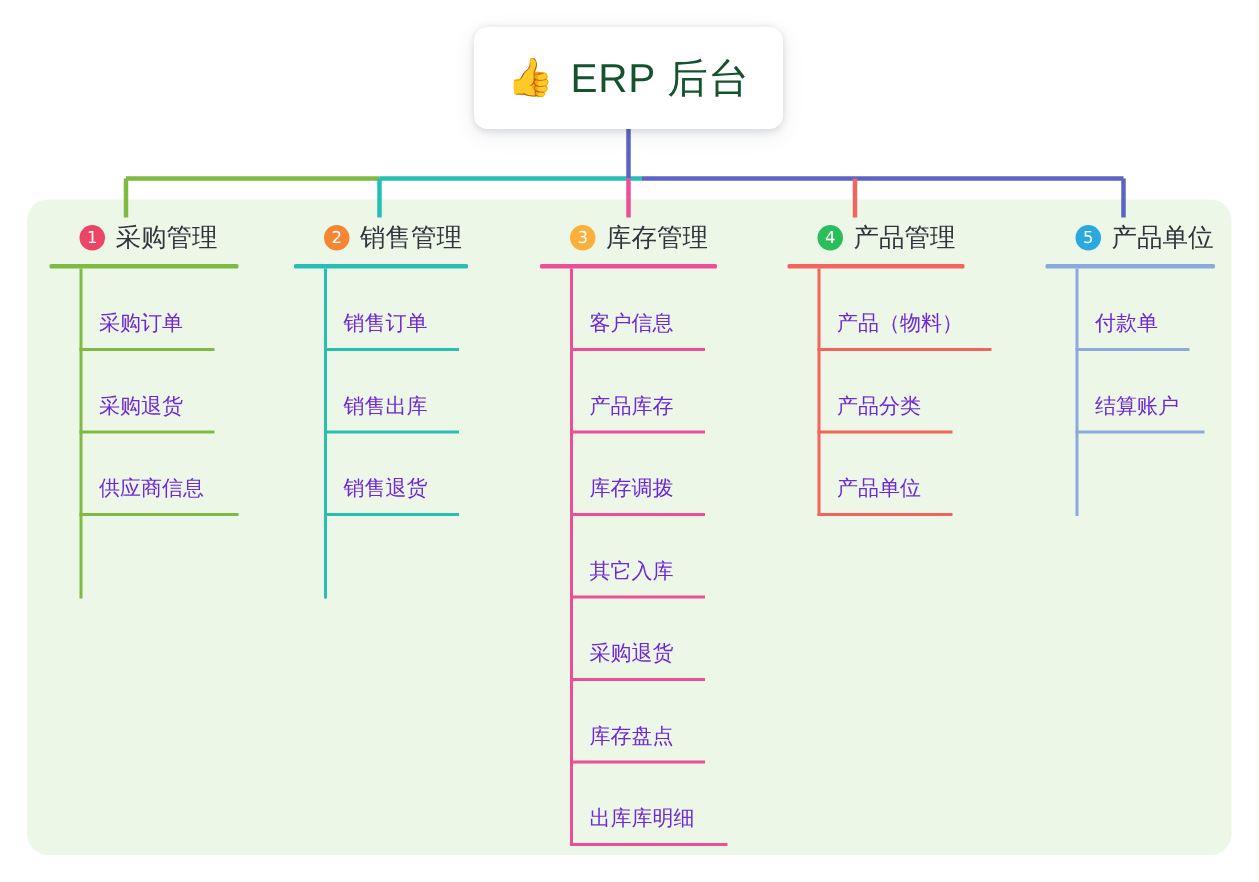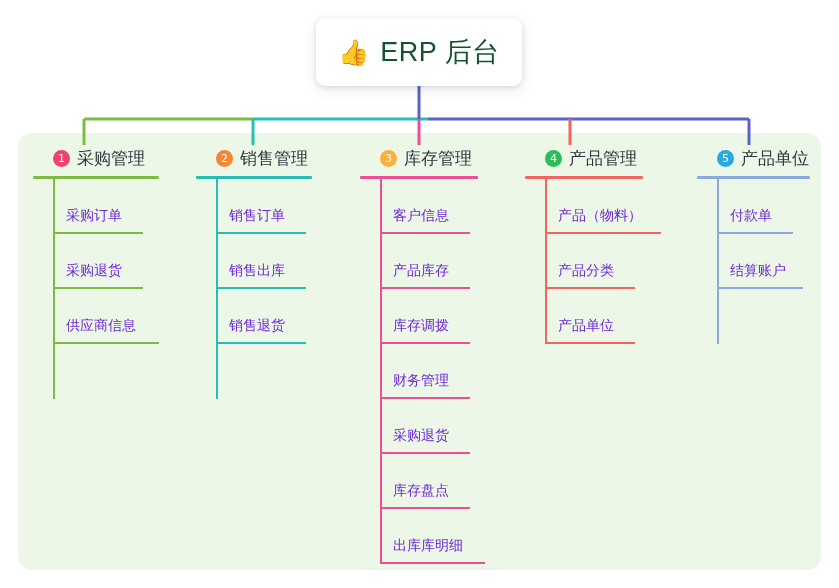--- a/index.html
+++ b/index.html
@@ -218,21 +218,21 @@
           </div>
           <div class="leaf">
             <span class="leaf-label">产品库存</span>
             <div class="leaf-rule" style="background: rgb(236, 79, 150); width: 90px;"></div>
           </div>
           <div class="leaf">
             <span class="leaf-label">库存调拨</span>
             <div class="leaf-rule" style="background: rgb(236, 79, 150); width: 90px;"></div>
           </div>
           <div class="leaf">
-            <span class="leaf-label">财务管理</span>
+            <span class="leaf-label">其它入库</span>
             <div class="leaf-rule" style="background: rgb(236, 79, 150); width: 90px;"></div>
           </div>
           <div class="leaf">
             <span class="leaf-label">采购退货</span>
             <div class="leaf-rule" style="background: rgb(236, 79, 150); width: 90px;"></div>
           </div>
           <div class="leaf">
             <span class="leaf-label">库存盘点</span>
             <div class="leaf-rule" style="background: rgb(236, 79, 150); width: 90px;"></div>
           </div>

